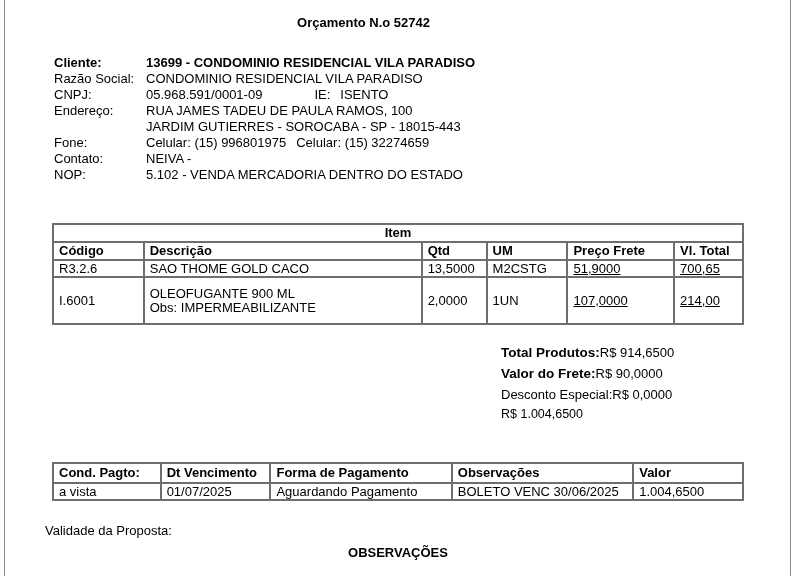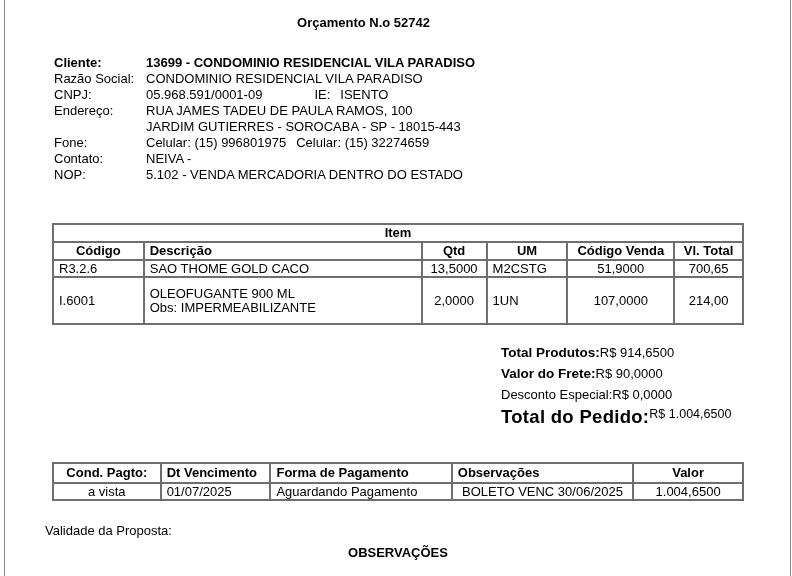--- a/index.html
+++ b/index.html
@@ -15,22 +15,22 @@
   .info-value span.gap { display: inline-block; width: 52px; }
   .info-value span.gap2 { display: inline-block; width: 10px; }
 
   table { border-collapse: collapse; position: absolute; font-size: 13px; }
   td, th { border: 2px solid #6e6e6e; padding: 0 5px; line-height: 14px; }
   .items { left: 52px; top: 223px; width: 692px; }
   .items th { font-weight: bold; height: 18px; }
   .items .hdr-item { text-align: center; }
   .items td { height: 17px; }
   .items tr.tall td { height: 47px; }
-  .c { text-align: center; }
-  .r { text-align: center; }
+  .c { text-align: left; }
+  .r { text-align: left; text-decoration: underline; }
   .l { text-align: left; }
 
   .totals { position: absolute; left: 501px; top: 342px; width: 244px; }
   .trow { display: flex; height: 21px; line-height: 21px; font-size: 13px; }
   .trow .lbl.bold { font-weight: bold; font-size: 13.5px; }
   .trow .val { font-size: 13px; }
   .trow.big { height: 26px; line-height: 24px; }
   .trow.big .lbl { font-size: 18.5px; font-weight: bold; letter-spacing: 0.3px; }
   .trow.big .val { font-size: 12.5px; line-height: 18px; }
 
@@ -99,21 +99,21 @@
   </colgroup>
   <tbody>
       <tr>
     <th colspan="6" class="hdr-item">Item</th>
   </tr>
   <tr>
     <th class="c">Código</th>
     <th class="l">Descrição</th>
     <th class="c">Qtd</th>
     <th class="c">UM</th>
-    <th class="c">Código Venda</th>
+    <th class="c">Preço Frete</th>
     <th class="c">Vl. Total</th>
   </tr>
   <tr>
     <td class="l">R3.2.6</td>
     <td class="l">SAO THOME GOLD CACO</td>
     <td class="c">13,5000</td>
     <td class="l">M2CSTG</td>
     <td class="r">51,9000</td>
     <td class="r">700,65</td>
   </tr>
@@ -138,21 +138,20 @@
   </div>
   <div class="trow">
     <span class="lbl bold">Valor do Frete:</span>
     <span class="val">R$ 90,0000</span>
   </div>
   <div class="trow">
     <span class="lbl">Desconto Especial:</span>
     <span class="val">R$ 0,0000</span>
   </div>
   <div class="trow big">
-    <span class="lbl">Total do Pedido:</span>
     <span class="val">R$ 1.004,6500</span>
   </div>
 </div>
 
 <table class="pay">
   <colgroup>
     <col style="width:108px">
       <col style="width:110px">
       <col style="width:182px">
       <col style="width:182px">

